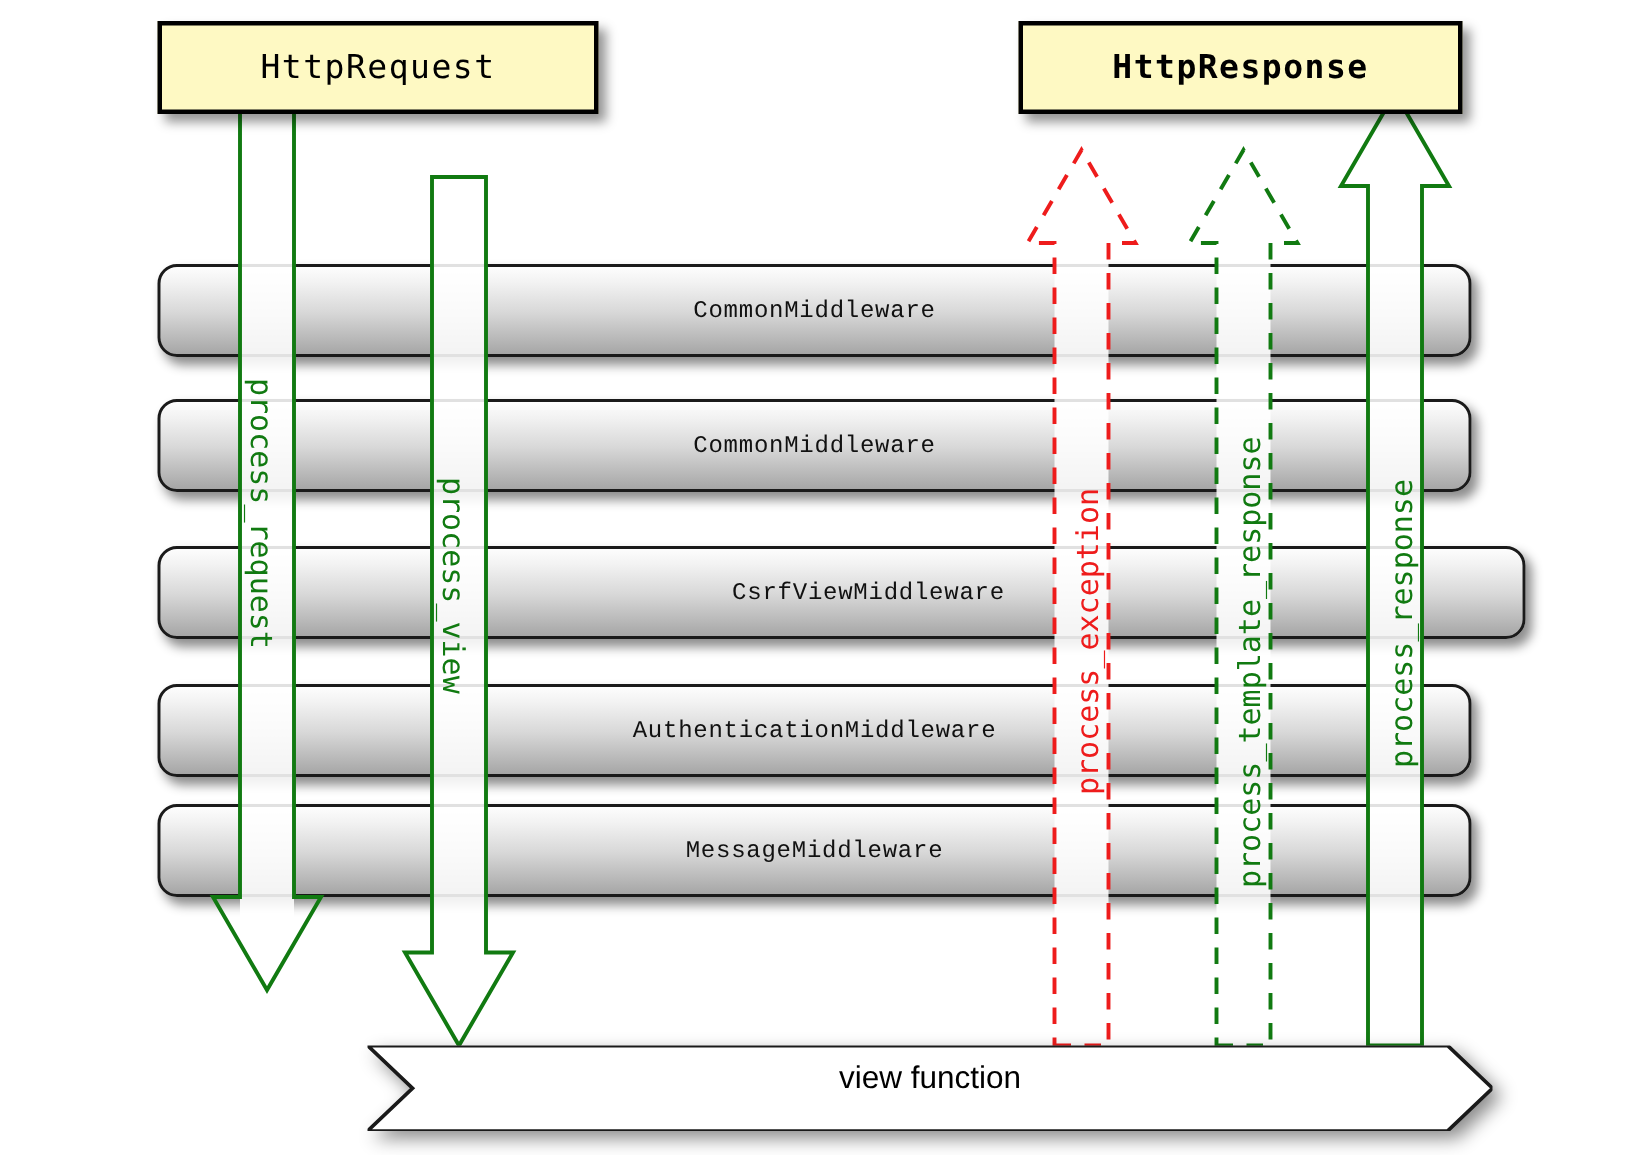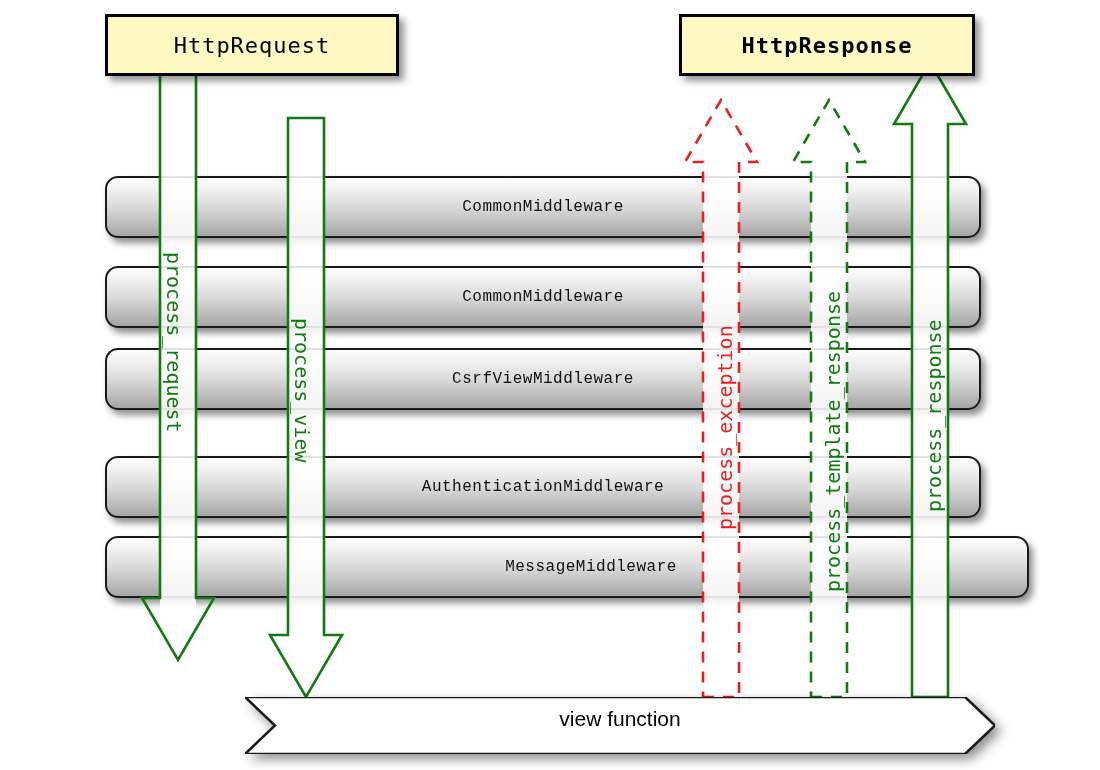--- a/index.html
+++ b/index.html
@@ -83,27 +83,27 @@
 
 <div id="stage">
 
   <div id="mw-layer">
       <div class="mw-bar" style="top: 176px;">
         <span class="mw-label">CommonMiddleware</span>
       </div>
       <div class="mw-bar" style="top: 266px;">
         <span class="mw-label">CommonMiddleware</span>
       </div>
-      <div class="mw-bar" style="top: 348px;">
+      <div class="mw-bar" style="top: 364px; padding-left: 36px;">
         <span class="mw-label">CsrfViewMiddleware</span>
       </div>
       <div class="mw-bar" style="top: 456px;">
         <span class="mw-label">AuthenticationMiddleware</span>
       </div>
-      <div class="mw-bar" style="top: 536px; padding-left: 48px;">
+      <div class="mw-bar" style="top: 536px;">
         <span class="mw-label">MessageMiddleware</span>
       </div>
     </div>
 
   <div id="lane-layer">
       <div class="lane" style="left: 160px; top: 68px; width: 36px; height: 592px;"></div>
       <div class="lane" style="left: 288px; top: 118px; width: 36px; height: 579px;"></div>
       <div class="lane" style="left: 703px; top: 100px; width: 36px; height: 597px;"></div>
       <div class="lane" style="left: 811px; top: 100px; width: 36px; height: 597px;"></div>
       <div class="lane" style="left: 912px; top: 62px; width: 36px; height: 635px;"></div>

